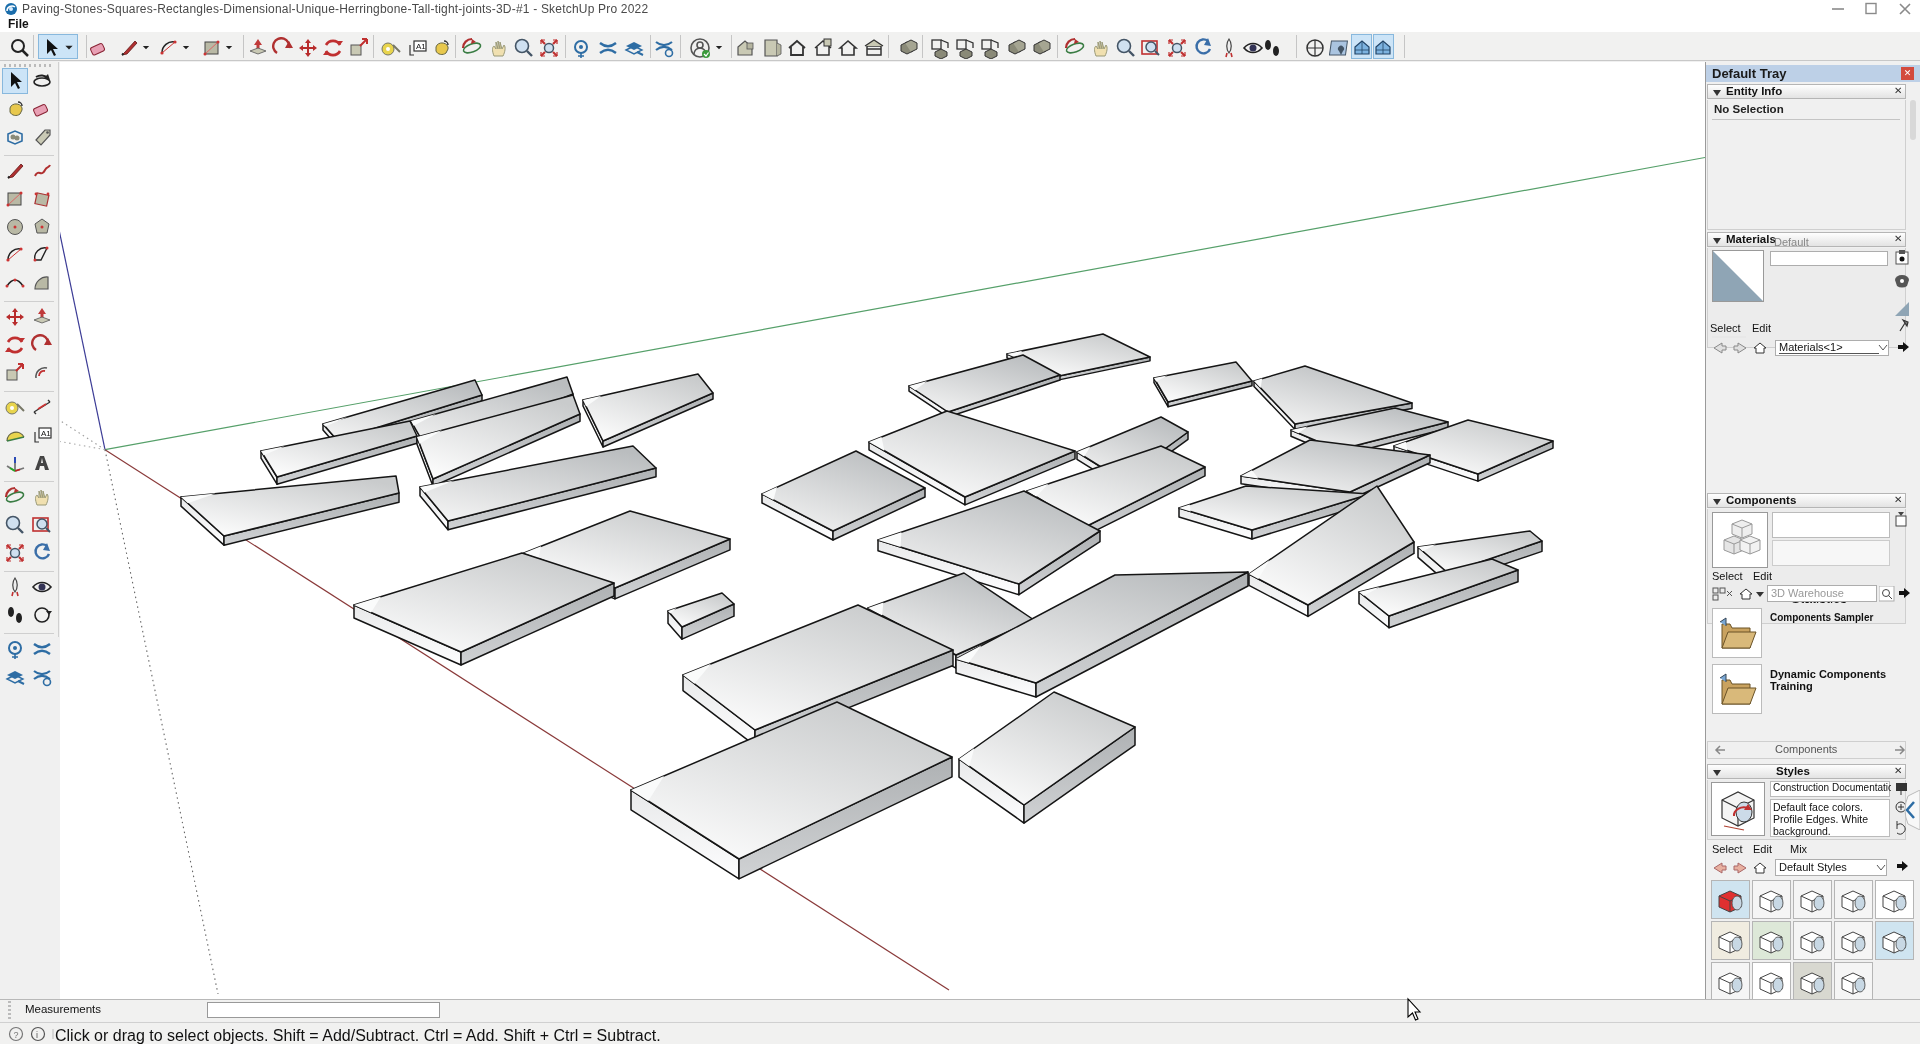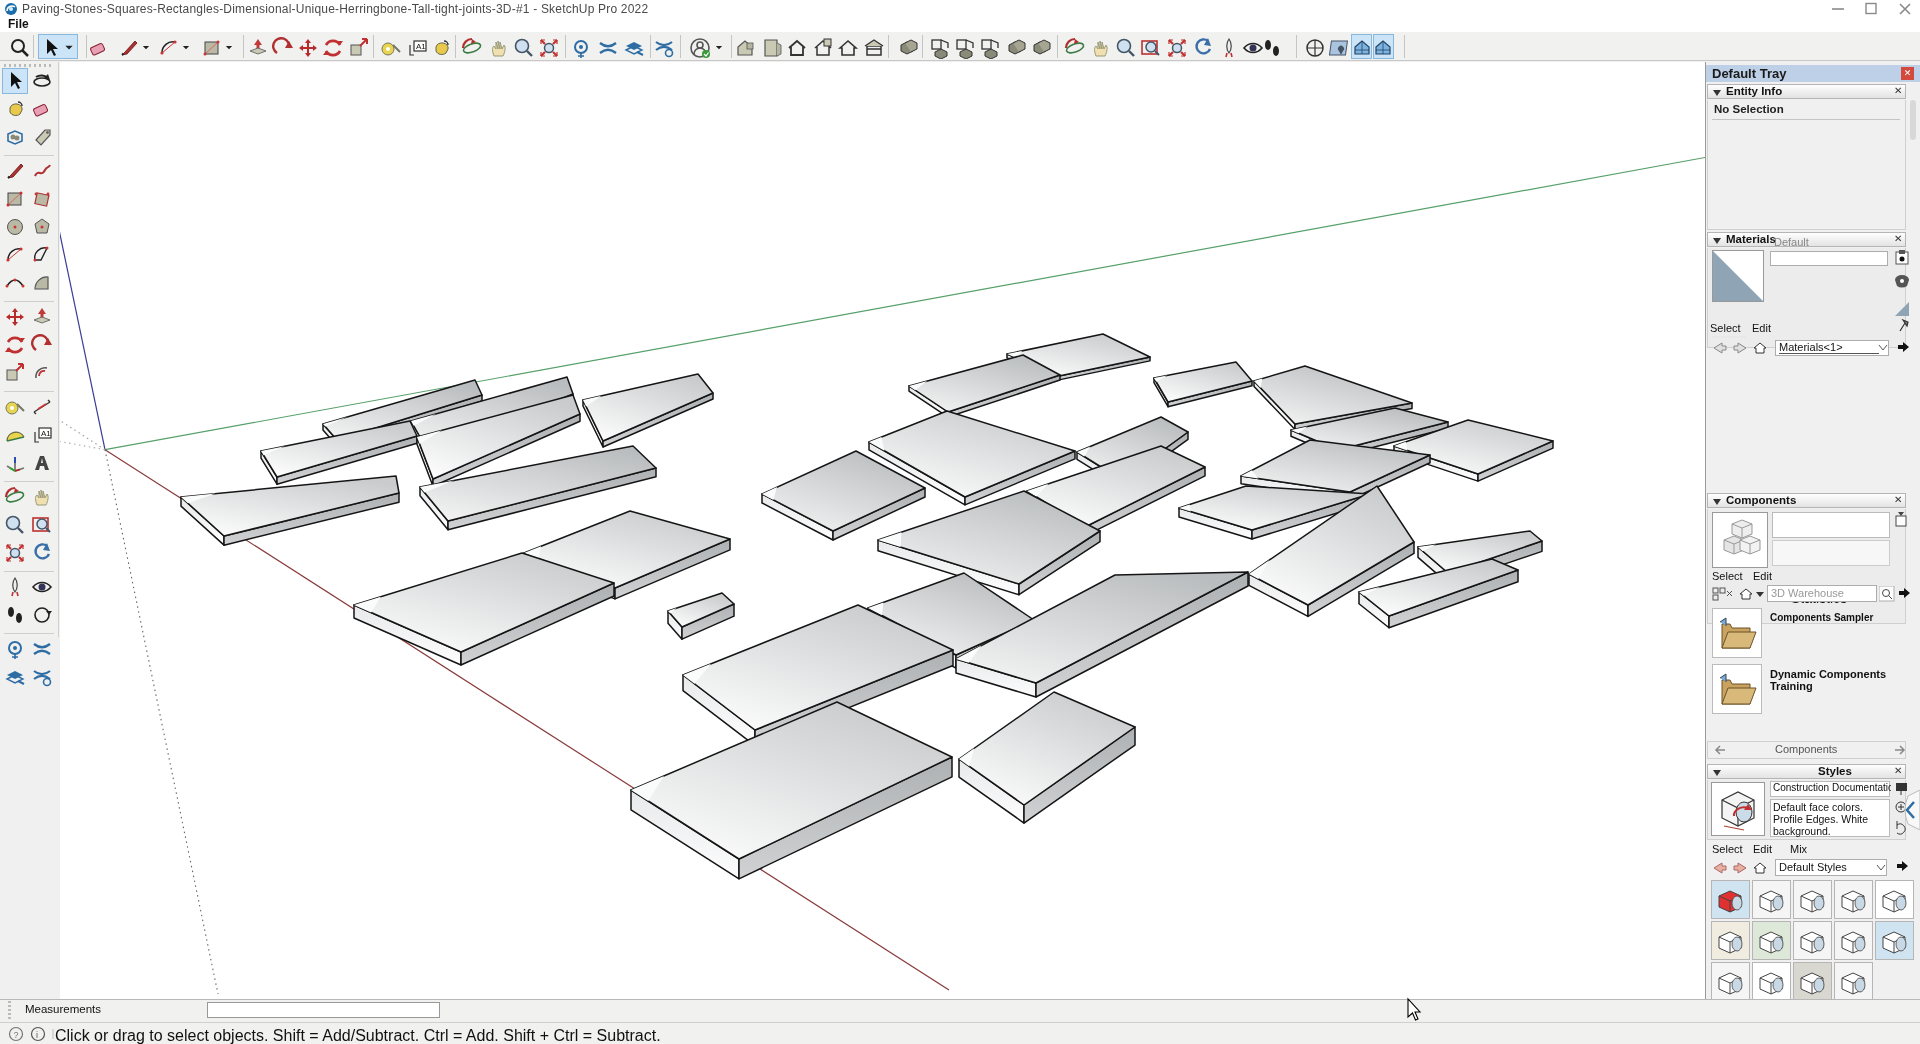--- a/index.html
+++ b/index.html
@@ -724,21 +724,21 @@
       <path d="M12,6 L4,6 M7,2 L3,6 L7,10" stroke="#888" fill="none" stroke-width="1.5"></path>
     </svg>
     <div style="position:absolute;left:1775px;top:743px;font-size:11px;color:#555">Components</div>
     <svg style="position:absolute;left:1893px;top:744px" width="14" height="12">
       <path d="M2,6 L10,6 M7,2 L11,6 L7,10" stroke="#888" fill="none" stroke-width="1.5"></path>
     </svg>
     <div style="position:absolute;left:1707px;top:764px;width:199px;height:15px;background:linear-gradient(#fefefe,#e3e3e3);border:1px solid #b5b5b5;"></div>
     <svg style="position:absolute;left:1712px;top:768px" width="10" height="9">
       <path d="M1,2 L9,2 L5,8 Z" fill="#333"></path>
     </svg>
-    <div style="position:absolute;left:1818px;top:765px;font-size:11.5px;font-weight:700;color:#111">Styles</div>
+    <div style="position:absolute;left:1776px;top:765px;font-size:11.5px;font-weight:700;color:#111">Styles</div>
     <div style="position:absolute;left:1894px;top:765px;font-size:10px;color:#333">✕</div>
     <div style="position:absolute;left:1707px;top:780px;width:199px;height:60px;background:#ececec;border:1px solid #cfcfcf;border-top:none"></div>
     <div style="position:absolute;left:1711px;top:782px;width:54px;height:54px;background:#fff;border:1px solid #999"></div>
     <svg style="position:absolute;left:1714px;top:786px" width="48" height="48" viewBox="0 0 48 48">
       <path d="M8,14 L24,6 L40,14 L40,32 L24,40 L8,32 Z" fill="#f4f4f4" stroke="#333" stroke-width="1.2"></path>
       <path d="M8,14 L24,22 L40,14 M24,22 L24,40" fill="none" stroke="#333" stroke-width="1.2"></path>
       <ellipse cx="30" cy="26" rx="8" ry="10" fill="#ccdbe8" stroke="#333"></ellipse>
       <path d="M20,30 a10,8 0 0 1 14,-8" fill="none" stroke="#c03030" stroke-width="2"></path>
       <path d="M34,18 L38,24 L30,24 Z" fill="#c03030"></path>
       <path d="M10,40 L30,44" stroke="#b04030" stroke-width="1.2"></path>

